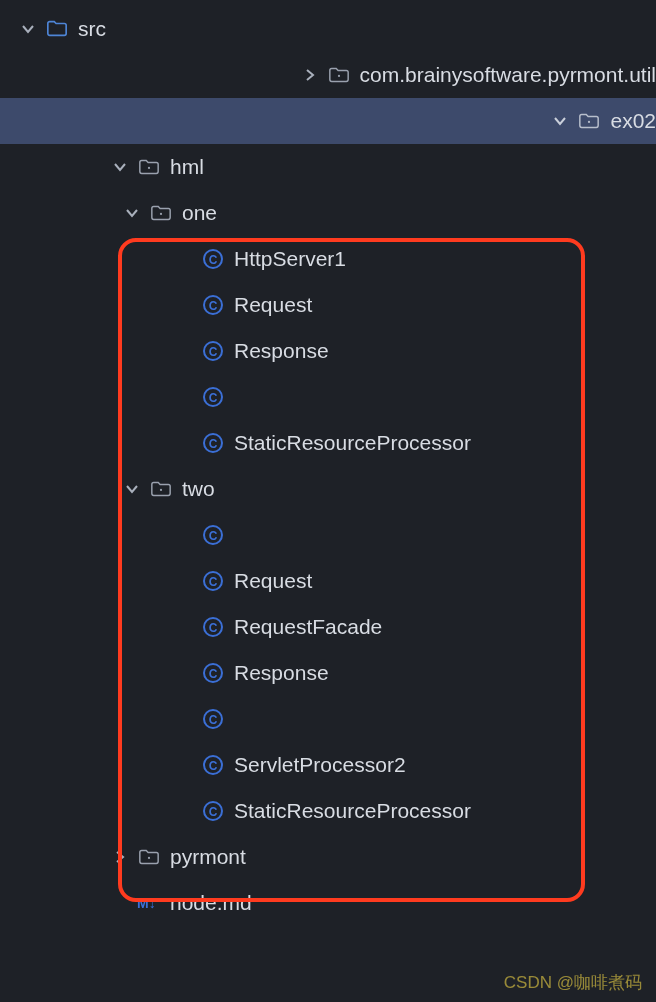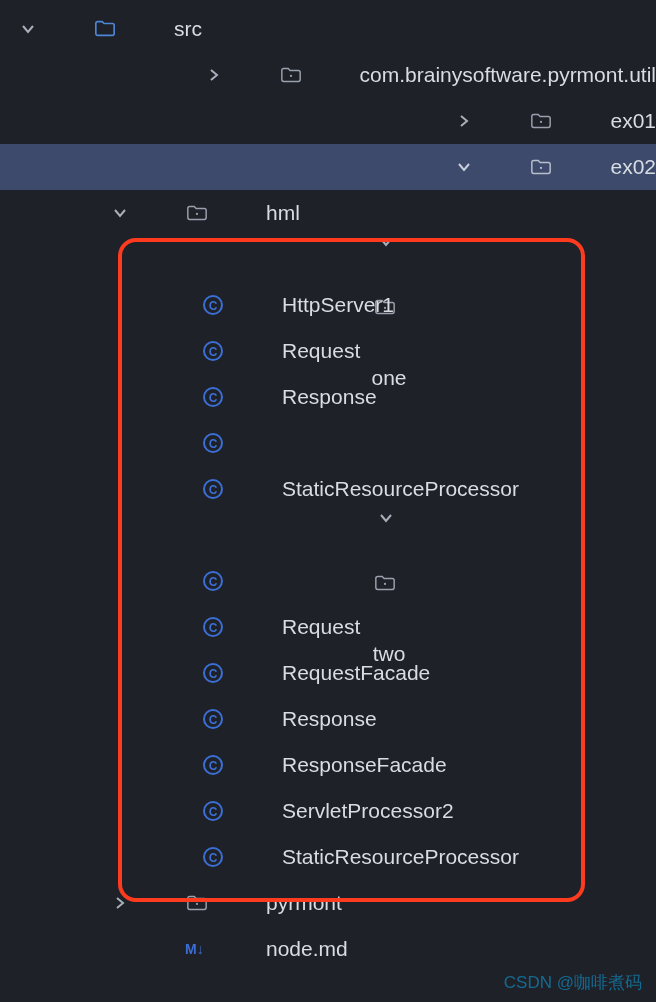--- a/index.html
+++ b/index.html
@@ -19,30 +19,29 @@
     }
     .tree {
       padding-top: 6px;
     }
     .row {
       display: flex;
       align-items: center;
       height: 46px;
       padding-left: 0;
       cursor: pointer;
-      gap: 48px;
     }
     .row.selected {
       background: #3d4a6b;
       padding-left: 48px;
     }
     .indent-0 { padding-left: 18px; }
     .indent-1 { padding-left: 50px; justify-content: flex-end; }
     .indent-2 { padding-left: 110px; }
-    .indent-3 { padding-left: 122px; flex-direction: column; }
+    .indent-3 { padding-left: 122px; }
     .indent-4 { padding-left: 200px; }
     .chevron {
       width: 20px;
       display: inline-flex;
       justify-content: center;
       color: #a9b0bc;
       font-size: 15px;
       margin-right: 6px;
       flex-shrink: 0;
     }
@@ -67,21 +66,21 @@
       width: 467px;
       height: 664px;
       border: 4px solid #ff3b1f;
       border-radius: 18px;
       pointer-events: none;
     }
     .watermark {
       position: absolute;
       bottom: 8px;
       right: 14px;
-      color: #0ea5e9;
+      color: #fde047;
       font-size: 17px;
       opacity: 0.55;
     }
   </style>
 </head>
 <body>
 
 <div class="tree">
 
   <div class="row indent-0">
@@ -106,34 +105,20 @@
     </span>
     <span class="icon-wrap">
       <svg width="22" height="22" viewBox="0 0 24 24">
           <path d="M2 7a2 2 0 012-2h5l2 2h9a2 2 0 012 2v8a2 2 0 01-2 2H4a2 2 0 01-2-2V7z" fill="none" stroke="#9aa1ae" stroke-width="1.6"></path>
           <circle cx="12" cy="13" r="1.2" fill="#9aa1ae"></circle>
         </svg>
     </span>
     <span class="label">com.brainysoftware.pyrmont.util</span>
   </div>
 
-  <div class="row indent-1">
-    <span class="chevron">
-      <svg width="12" height="12" viewBox="0 0 12 12">
-          <path d="M3 1 L9 6 L3 11" fill="none" stroke="#a9b0bc" stroke-width="2"></path>
-        </svg>
-    </span>
-    <span class="icon-wrap">
-      <svg width="22" height="22" viewBox="0 0 24 24">
-          <path d="M2 7a2 2 0 012-2h5l2 2h9a2 2 0 012 2v8a2 2 0 01-2 2H4a2 2 0 01-2-2V7z" fill="none" stroke="#9aa1ae" stroke-width="1.6"></path>
-          <circle cx="12" cy="13" r="1.2" fill="#9aa1ae"></circle>
-        </svg>
-    </span>
-    <span class="label">ex01</span>
-  </div>
 
   <div class="row indent-1 selected">
     <span class="chevron">
       <svg width="12" height="12" viewBox="0 0 12 12">
           <path d="M1 3 L6 9 L11 3" fill="none" stroke="#c9cfda" stroke-width="2"></path>
         </svg>
     </span>
     <span class="icon-wrap">
       <svg width="22" height="22" viewBox="0 0 24 24">
           <path d="M2 7a2 2 0 012-2h5l2 2h9a2 2 0 012 2v8a2 2 0 01-2 2H4a2 2 0 01-2-2V7z" fill="none" stroke="#b8bfcc" stroke-width="1.6"></path>
@@ -276,21 +261,20 @@
     <span class="label">Response</span>
   </div>
 
   <div class="row indent-4">
     <span class="icon-wrap">
       <svg width="24" height="24" viewBox="0 0 24 24">
           <circle cx="12" cy="12" r="9" fill="none" stroke="#3b6fd6" stroke-width="2"></circle>
           <text x="12" y="16.5" text-anchor="middle" font-size="12" fill="#3b6fd6" font-weight="600">C</text>
         </svg>
     </span>
-    <span class="label">ResponseFacade</span>
   </div>
 
   <div class="row indent-4">
     <span class="icon-wrap">
       <svg width="24" height="24" viewBox="0 0 24 24">
           <circle cx="12" cy="12" r="9" fill="none" stroke="#3b6fd6" stroke-width="2"></circle>
           <text x="12" y="16.5" text-anchor="middle" font-size="12" fill="#3b6fd6" font-weight="600">C</text>
         </svg>
     </span>
     <span class="label">ServletProcessor2</span>

